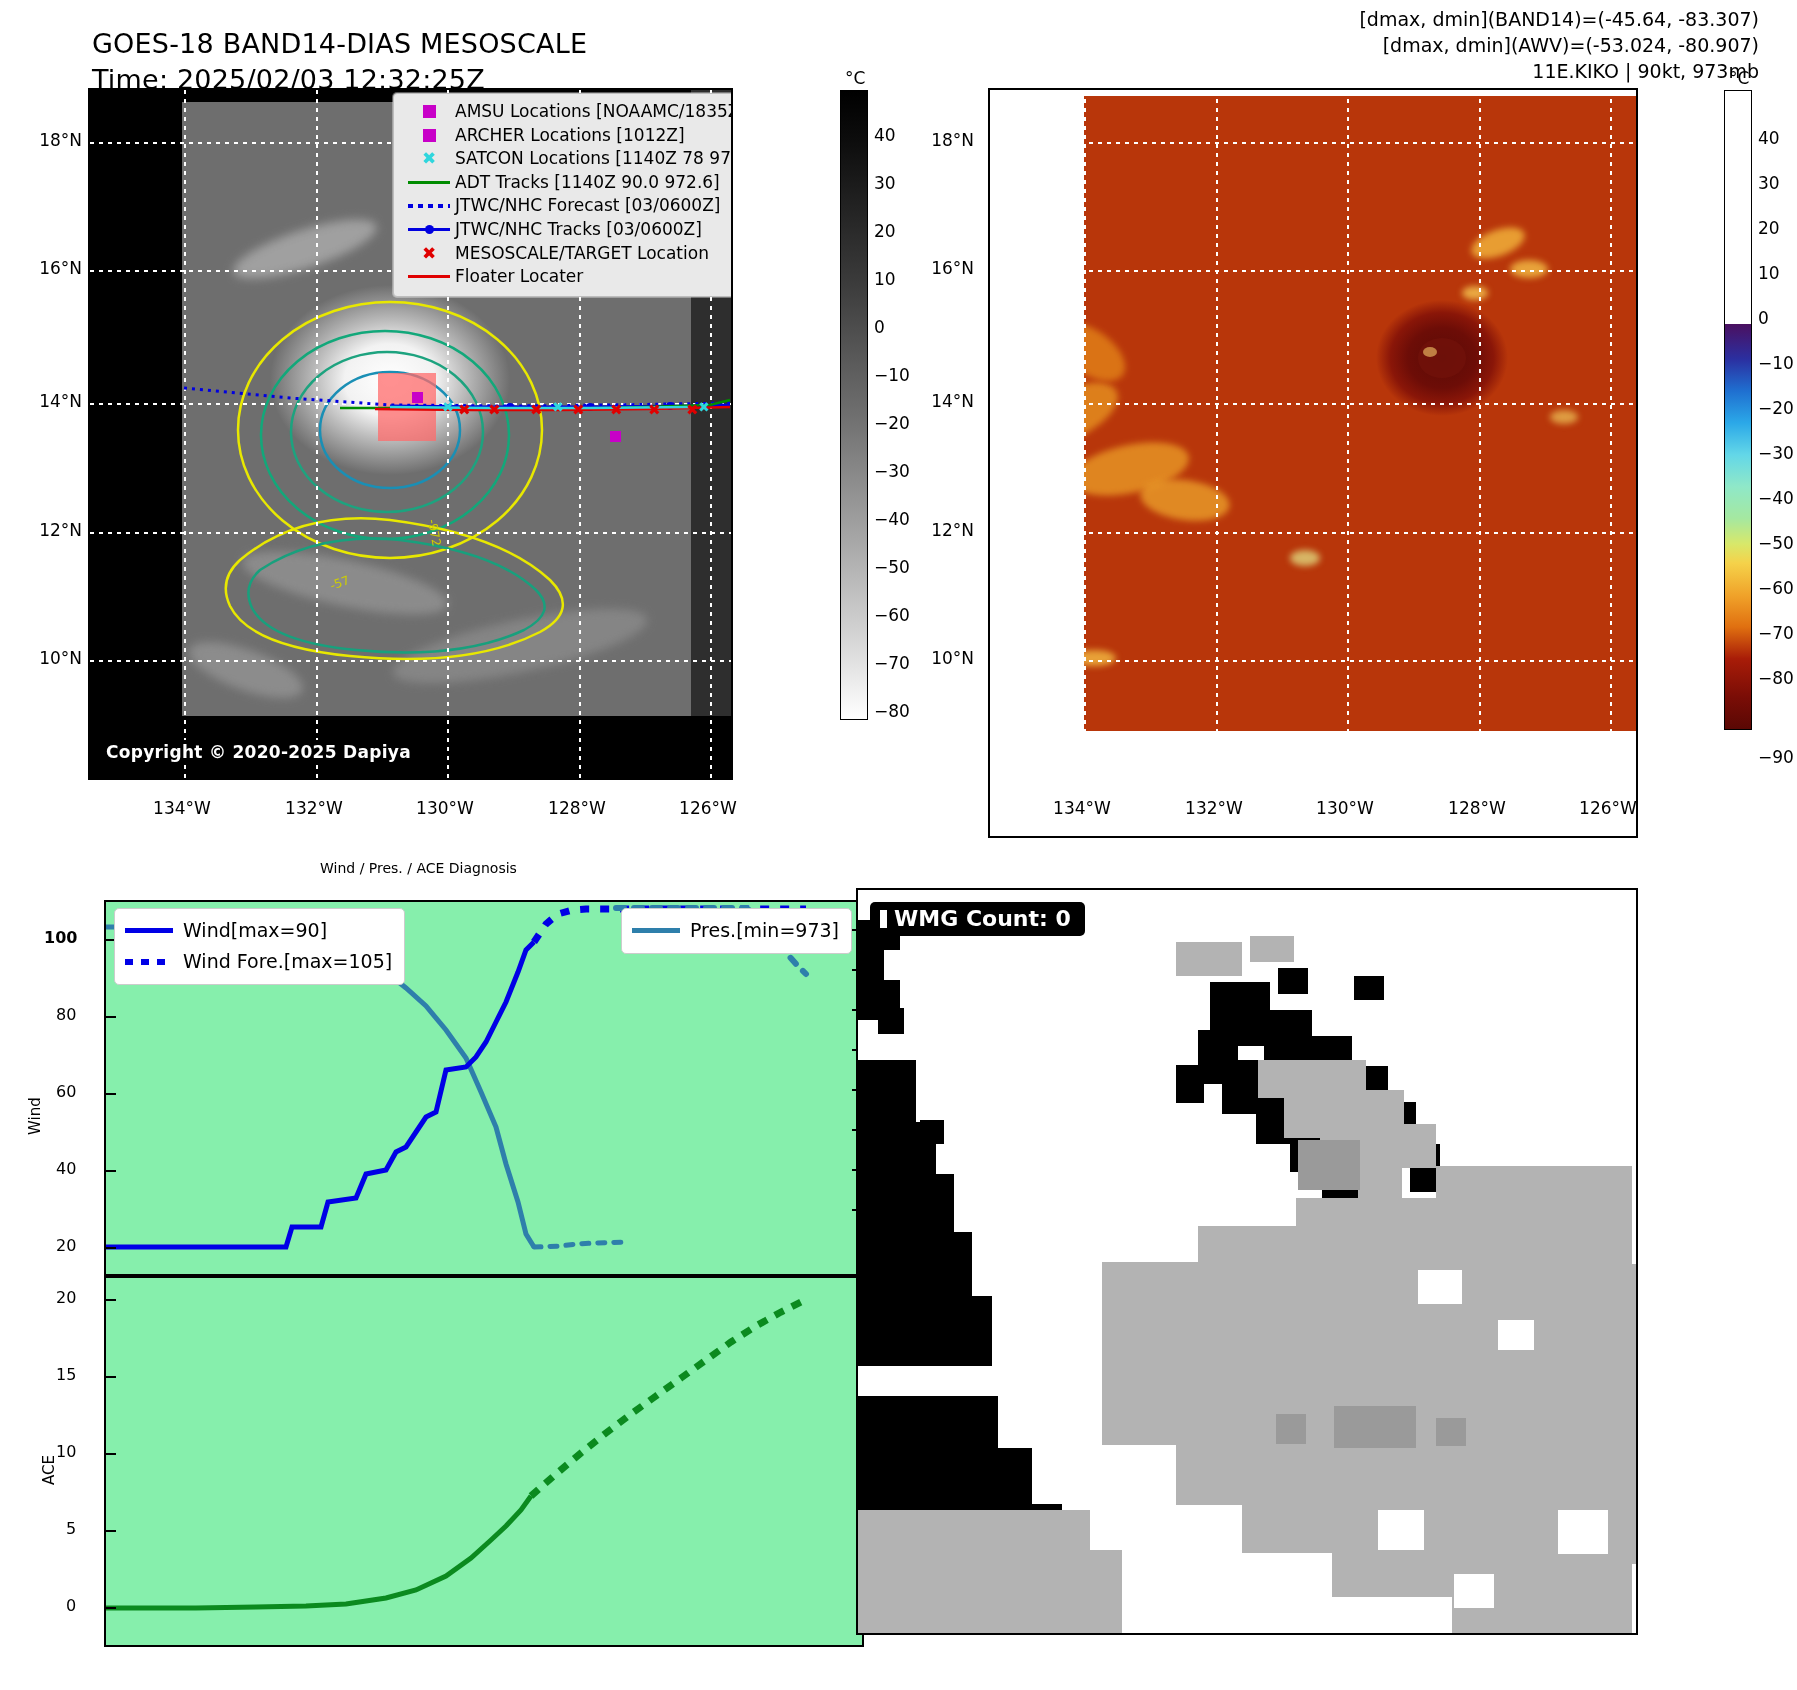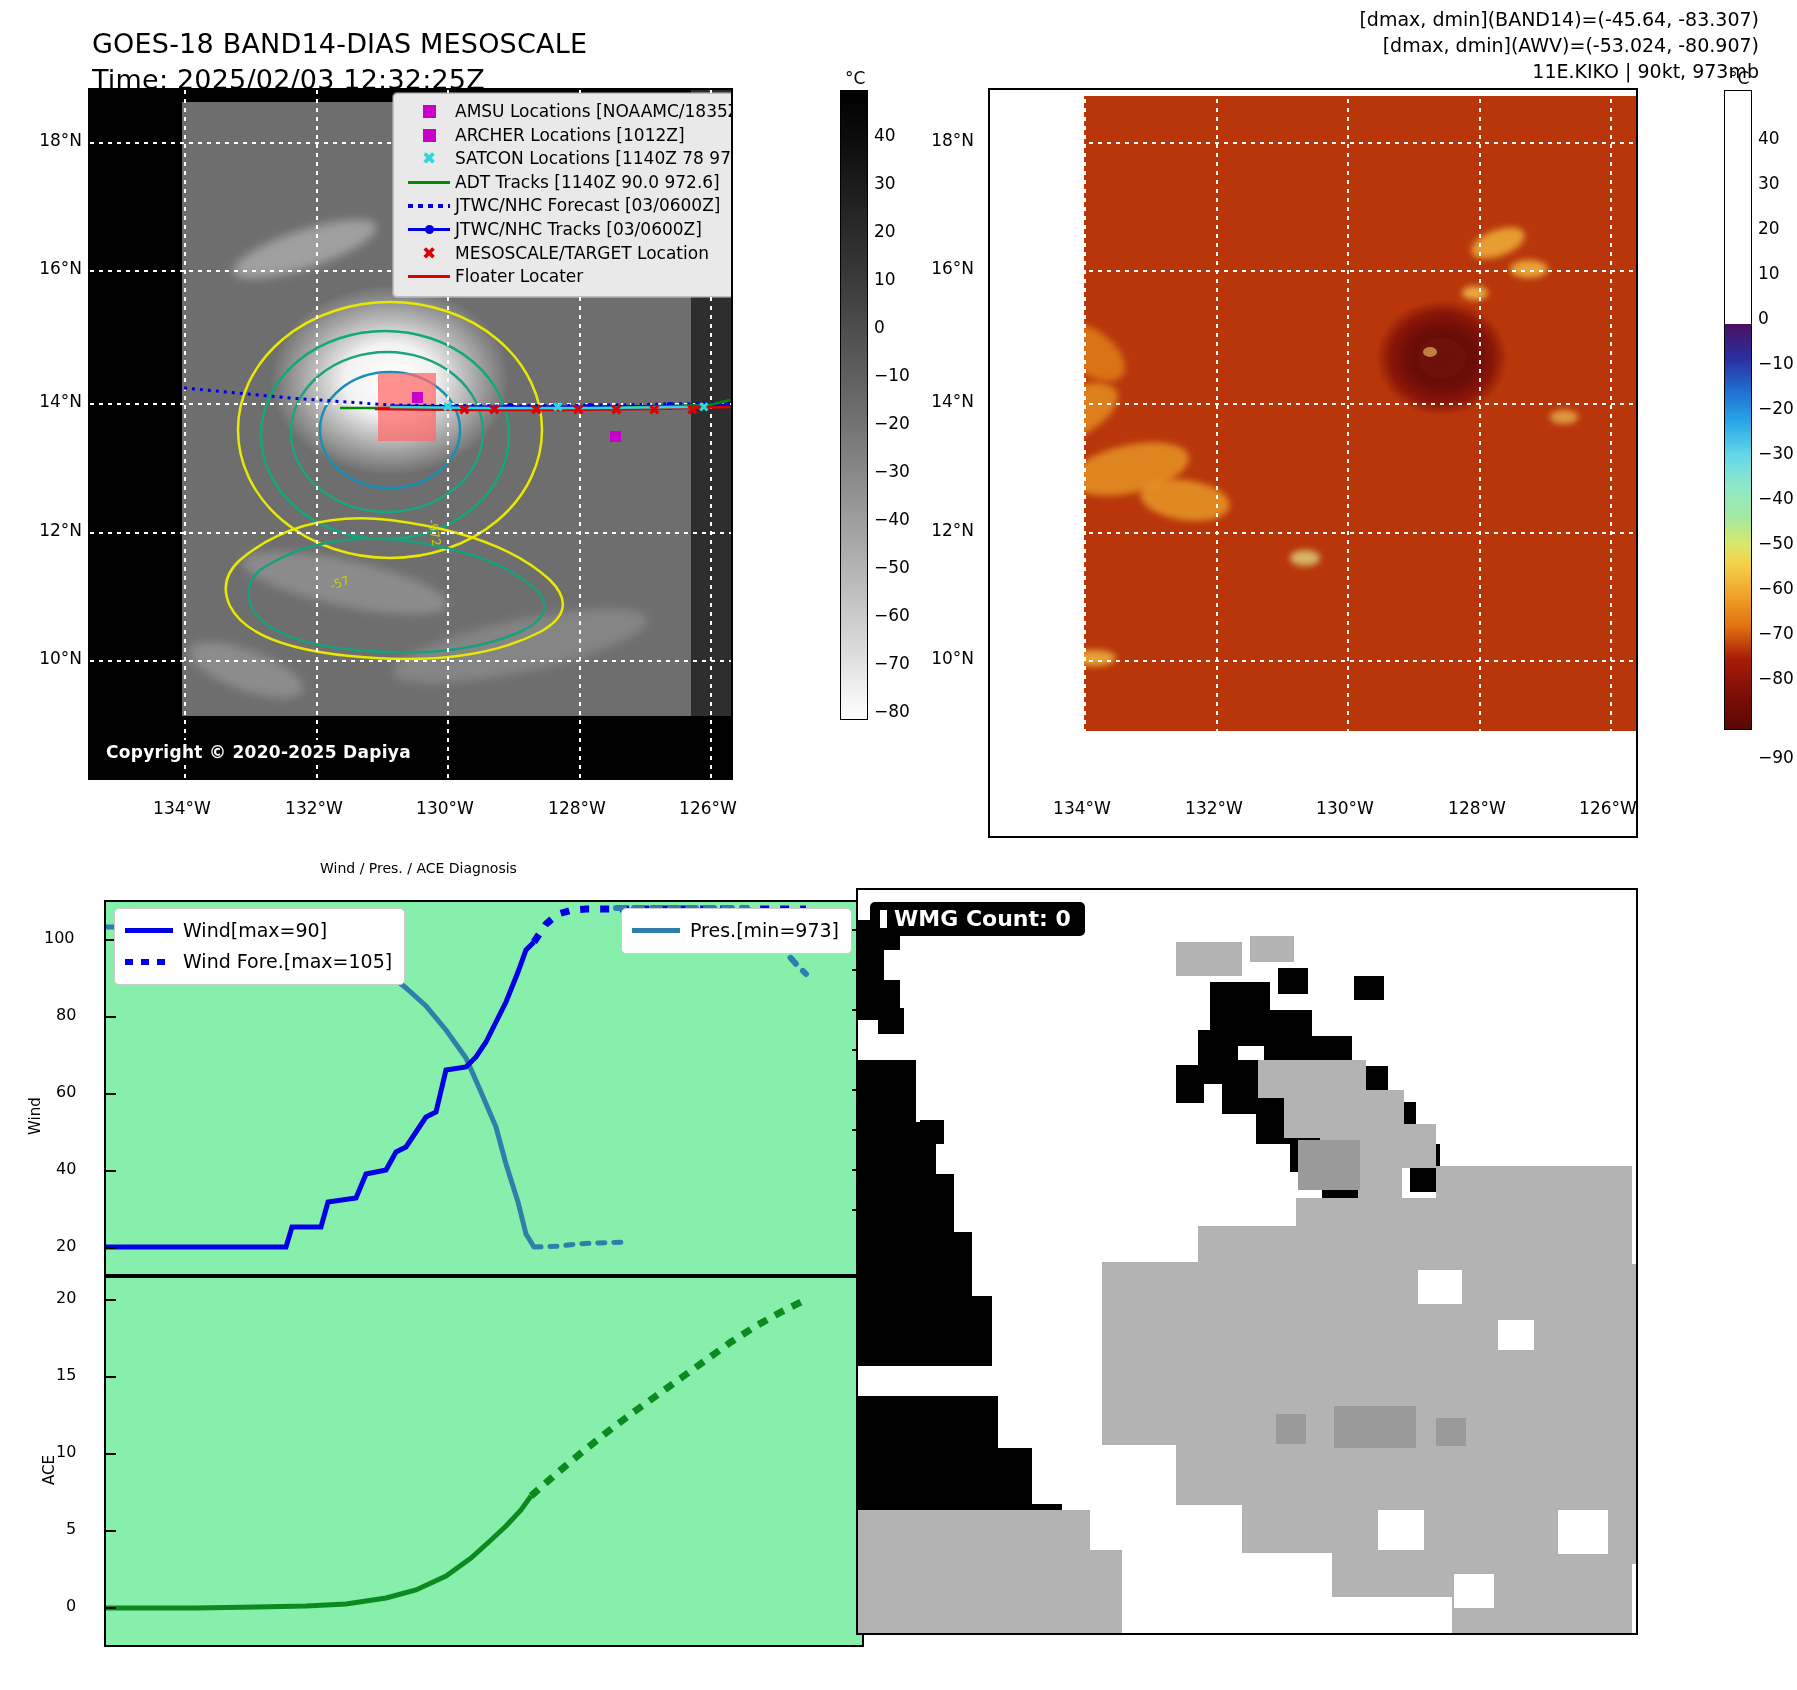--- a/index.html
+++ b/index.html
@@ -372,21 +372,21 @@
     <div class="row">
         <span class="sym">
           <span class="lsolid" style="background:#2e7fab"></span>
         </span>
         <span>Pres.[min=973]</span>
       </div>
   </div>
 </div>
 
 <div class="abs axlabel rot" style="left:26px;top:1135px;">Wind</div>
-<div class="abs ctick" style="left:44px;top:928px;">100</div>
+<div class="abs ctick" style="left:44px;top:928px;font-weight:bold;">100</div>
 <div class="abs ctick" style="left:56px;top:1005px;">80</div>
 <div class="abs ctick" style="left:56px;top:1082px;">60</div>
 <div class="abs ctick" style="left:56px;top:1159px;">40</div>
 <div class="abs ctick" style="left:56px;top:1236px;">20</div>
 
 <div class="abs axlabel rot" style="left:886px;top:1120px;">Pressure</div>
 <div class="abs ctick" style="left:872px;top:918px;">1010</div>
 <div class="abs ctick" style="left:872px;top:958px;">1005</div>
 <div class="abs ctick" style="left:872px;top:998px;">1000</div>
 <div class="abs ctick" style="left:880px;top:1038px;">995</div>

